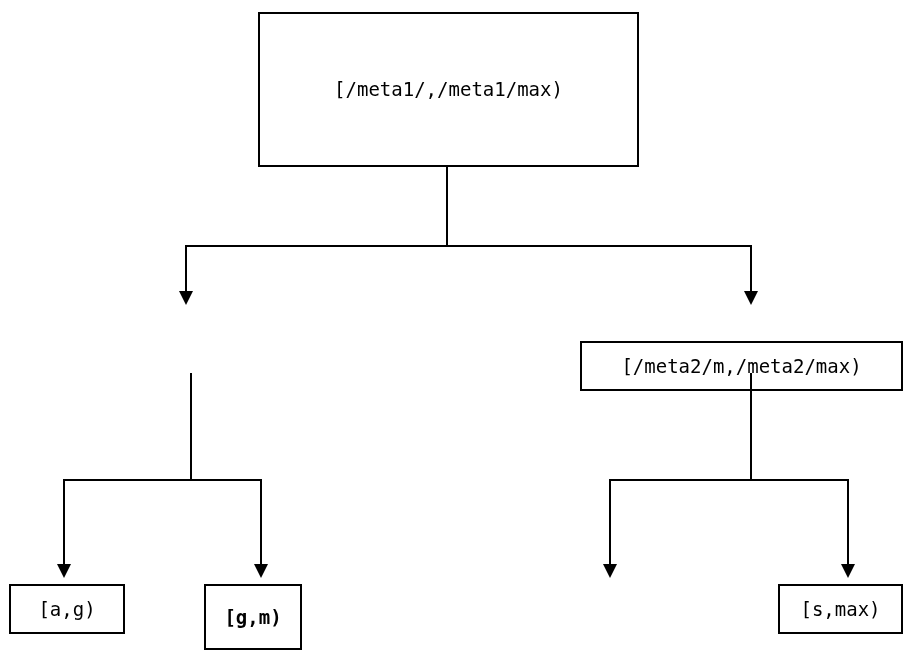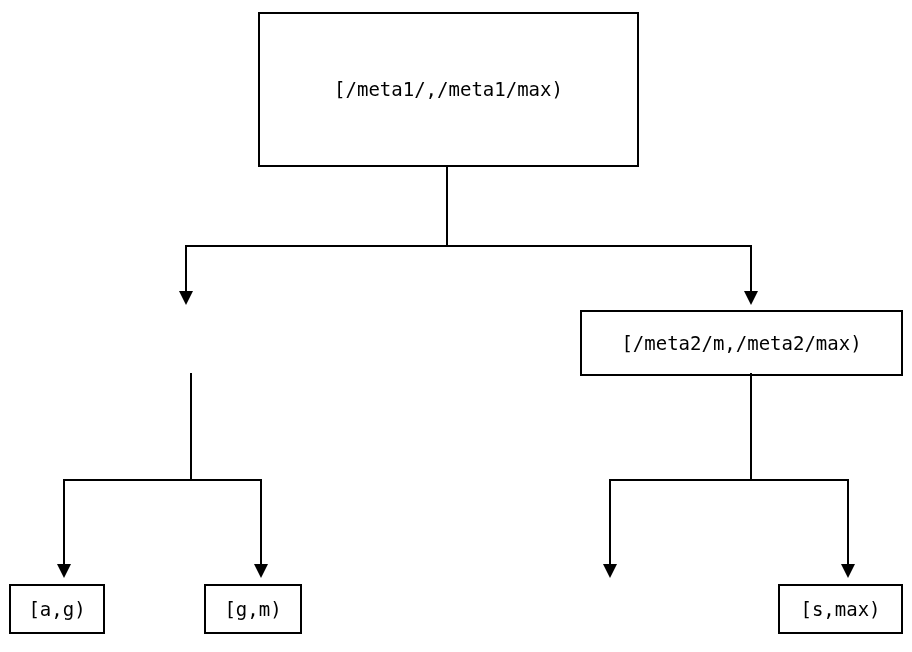--- a/index.html
+++ b/index.html
@@ -58,43 +58,43 @@
   </div>
 
   <div class="edge-v" style="left:446px; top:167px; height:79px;"></div>
   <div class="edge-h" style="left:185px; top:245px; width:567px;"></div>
   <div class="edge-v" style="left:185px; top:245px; height:46px;"></div>
   <div class="arrow" style="left:179px; top:291px;"></div>
   <div class="edge-v" style="left:750px; top:245px; height:46px;"></div>
   <div class="arrow" style="left:744px; top:291px;"></div>
 
 
-  <div class="node" style="left:580px; top:310px; width:323px; height:66px;">
+  <div class="node" style="left:580px; top:341px; width:323px; height:50px;">
     <span class="node-label">[/meta2/m,/meta2/max)</span>
   </div>
 
   <div class="edge-v" style="left:190px; top:373px; height:108px;"></div>
   <div class="edge-h" style="left:63px; top:479px; width:199px;"></div>
   <div class="edge-v" style="left:63px; top:479px; height:85px;"></div>
   <div class="arrow" style="left:57px; top:564px;"></div>
   <div class="edge-v" style="left:260px; top:479px; height:85px;"></div>
   <div class="arrow" style="left:254px; top:564px;"></div>
 
   <div class="edge-v" style="left:750px; top:373px; height:108px;"></div>
   <div class="edge-h" style="left:609px; top:479px; width:240px;"></div>
   <div class="edge-v" style="left:609px; top:479px; height:85px;"></div>
   <div class="arrow" style="left:603px; top:564px;"></div>
   <div class="edge-v" style="left:847px; top:479px; height:85px;"></div>
   <div class="arrow" style="left:841px; top:564px;"></div>
 
-  <div class="node" style="left:9px; top:584px; width:96px; height:50px;">
+  <div class="node" style="left:9px; top:584px; width:116px; height:50px;">
     <span class="node-label">[a,g)</span>
   </div>
 
-  <div class="node" style="left:204px; top:584px; width:98px; height:50px;">
+  <div class="node" style="left:204px; top:584px; width:98px; height:66px;font-weight:bold;">
     <span class="node-label">[g,m)</span>
   </div>
 
 
   <div class="node" style="left:778px; top:584px; width:125px; height:50px;">
     <span class="node-label">[s,max)</span>
   </div>
 
 </div>
 

